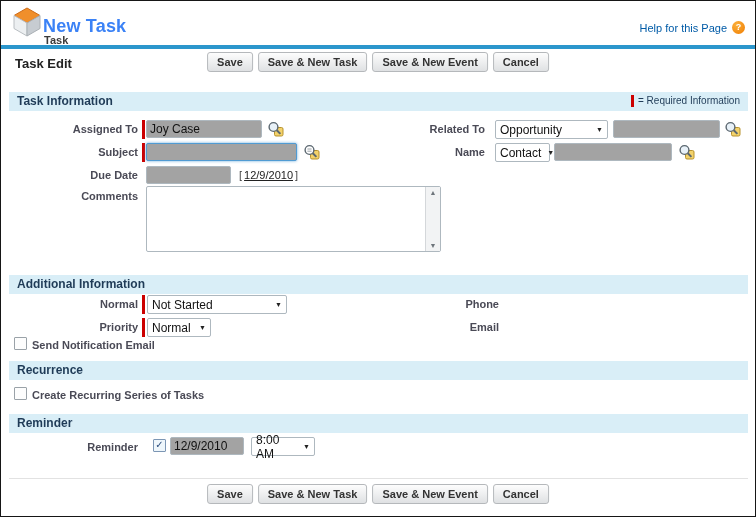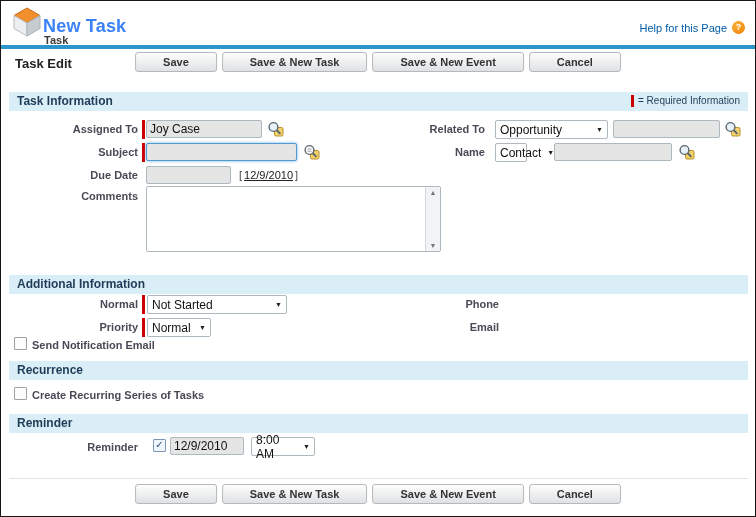--- a/index.html
+++ b/index.html
@@ -12,58 +12,58 @@
   #page-title{position:absolute;left:42px;top:15px;font-size:18px;font-weight:bold;color:#3b82f6;letter-spacing:.2px;}
   #help-link{position:absolute;top:20px;right:10px;font-size:11px;color:#015ba7;display:flex;align-items:center;cursor:pointer;text-decoration:none;}
   .hicon{display:inline-block;width:13px;height:13px;border-radius:50%;background:radial-gradient(circle at 35% 30%,#fbb03b,#f07c00);color:#fff;font-size:9px;font-weight:bold;text-align:center;line-height:13px;margin-left:5px;}
   #accent-bar{position:absolute;left:0;top:44px;width:100%;height:4px;background:#2b96cc;}
 
   
   #toolbar-title{position:absolute;left:14px;top:55px;font-size:13px;font-weight:bold;color:#222;}
   .btn-group{position:absolute;left:50%;transform:translateX(-50%);display:flex;gap:5px;}
   #btn-top{top:51px;}
   #btn-bottom{top:483px;}
-  .btn{font-family:inherit;font-size:11px;font-weight:bold;color:#333;background:linear-gradient(#fdfdfd,#dfe1e3);border:1px solid #b5b8bb;border-radius:3px;padding:3px 27px;cursor:pointer;white-space:nowrap;}
+  .btn{font-family:inherit;font-size:11px;font-weight:bold;color:#333;background:linear-gradient(#fdfdfd,#dfe1e3);border:1px solid #b5b8bb;border-radius:3px;padding:3px 9px;cursor:pointer;white-space:nowrap;}
   #bottom-divider{position:absolute;left:8px;top:477px;width:739px;height:1px;background:#e2e2e2;}
 
   
   .sec{position:absolute;left:8px;width:739px;height:19px;background:#d9eef7;box-sizing:border-box;padding-left:8px;font-size:12px;font-weight:bold;color:#1f3b57;line-height:19px;}
   #sec-task-info{top:91px;}
   #sec-add-info{top:274px;}
   #sec-recurrence{top:360px;}
   #sec-reminder{top:413px;}
   #req-legend{position:absolute;right:8px;top:3px;display:flex;align-items:center;gap:4px;font-weight:normal;}
   #req-legend .bar{width:3px;height:12px;background:#c00;}
   #req-legend .txt{font-size:10px;color:#1f3b57;line-height:12px;}
 
   
   .flabel{position:absolute;width:130px;left:7px;text-align:right;font-size:11px;font-weight:bold;color:#4a4a56;}
   .rlabel{position:absolute;width:100px;text-align:right;font-size:11px;font-weight:bold;color:#4a4a56;}
   .req{position:absolute;width:3px;height:19px;background:#c00;}
-  .tin{position:absolute;height:18px;border:1px solid #aeb8bf;border-radius:2px;font-size:12px;font-family:inherit;padding:0 3px;box-sizing:border-box;background:#e5e5e5;color:#111;outline:none;}
+  .tin{position:absolute;height:18px;border:1px solid #aeb8bf;border-radius:2px;font-size:12px;font-family:inherit;padding:0 3px;box-sizing:border-box;background:#a3a3a3;color:#111;outline:none;}
   .tin.focus{border:1px solid #509bd3;box-shadow:0 0 3px rgba(82,156,213,.85);}
   .sel{position:absolute;height:19px;border:1px solid #aeb8bf;border-radius:2px;background:#fff;font-size:12px;color:#111;box-sizing:border-box;display:flex;align-items:center;padding:0 4px;cursor:pointer;}
   .sel .arrow{margin-left:auto;font-size:7px;color:#222;padding-left:6px;}
   .licon{position:absolute;width:17px;height:16px;cursor:pointer;}
   .cb{position:absolute;width:13px;height:13px;border:1px solid #9aa2a8;background:#fdfdfd;border-radius:1px;box-sizing:border-box;font-size:10px;line-height:10px;text-align:center;color:#2c4e7e;cursor:pointer;}
   .cb.checked{background:#eef6fb;border-color:#7c96b4;}
   .cblabel{position:absolute;font-size:11px;font-weight:bold;color:#4a4a56;}
 
   
   #assigned-label{top:122px;} #assigned-req{left:141px;top:119px;} #assigned-input{left:145px;top:119px;width:116px;} #assigned-lookup{left:266px;top:120px;}
   #subject-label{top:145px;} #subject-req{left:141px;top:142px;} #subject-input{left:145px;top:142px;width:151px;} #subject-picker{left:302px;top:143px;}
   #duedate-label{top:168px;} #duedate-input{left:145px;top:165px;width:85px;}
   #duedate-link{position:absolute;left:238px;top:168px;font-size:11px;color:#444;}
   #duedate-link a{color:#222;text-decoration:underline;cursor:pointer;margin:0 2px;}
   #comments-label{top:189px;}
   #comments-area{position:absolute;left:145px;top:185px;width:295px;height:66px;border:1px solid #aeb8bf;border-radius:2px;box-sizing:border-box;background:#fff;resize:none;font-family:inherit;font-size:12px;padding:2px 18px 2px 3px;outline:none;}
   #comments-scrollbar{position:absolute;left:424px;top:186px;width:15px;height:64px;background:#f2f3f4;border-left:1px solid #d4d7da;box-sizing:border-box;display:flex;flex-direction:column;justify-content:space-between;align-items:center;font-size:7px;color:#6e757b;padding:2px 0;cursor:pointer;}
 
   #related-label{left:384px;top:122px;} #related-select{left:494px;top:119px;width:113px;} #related-input{left:612px;top:119px;width:107px;} #related-lookup{left:723px;top:120px;}
-  #name-label{left:384px;top:145px;} #name-select{left:494px;top:142px;width:32px;} #name-input{left:553px;top:142px;width:118px;} #name-lookup{left:677px;top:143px;}
+  #name-label{left:384px;top:145px;} #name-select{left:494px;top:142px;width:55px;} #name-input{left:553px;top:142px;width:118px;} #name-lookup{left:677px;top:143px;}
 
   
   #status-label{top:297px;} #status-req{left:141px;top:294px;} #status-select{left:146px;top:294px;width:140px;}
   #phone-label{left:398px;top:297px;}
   #priority-label{top:320px;} #priority-req{left:141px;top:317px;} #priority-select{left:146px;top:317px;width:64px;}
   #email-label{left:398px;top:320px;}
   #notify-cb{left:13px;top:336px;} #notify-label{left:31px;top:338px;}
 
   
   #recur-cb{left:13px;top:386px;} #recur-label{left:31px;top:388px;}

